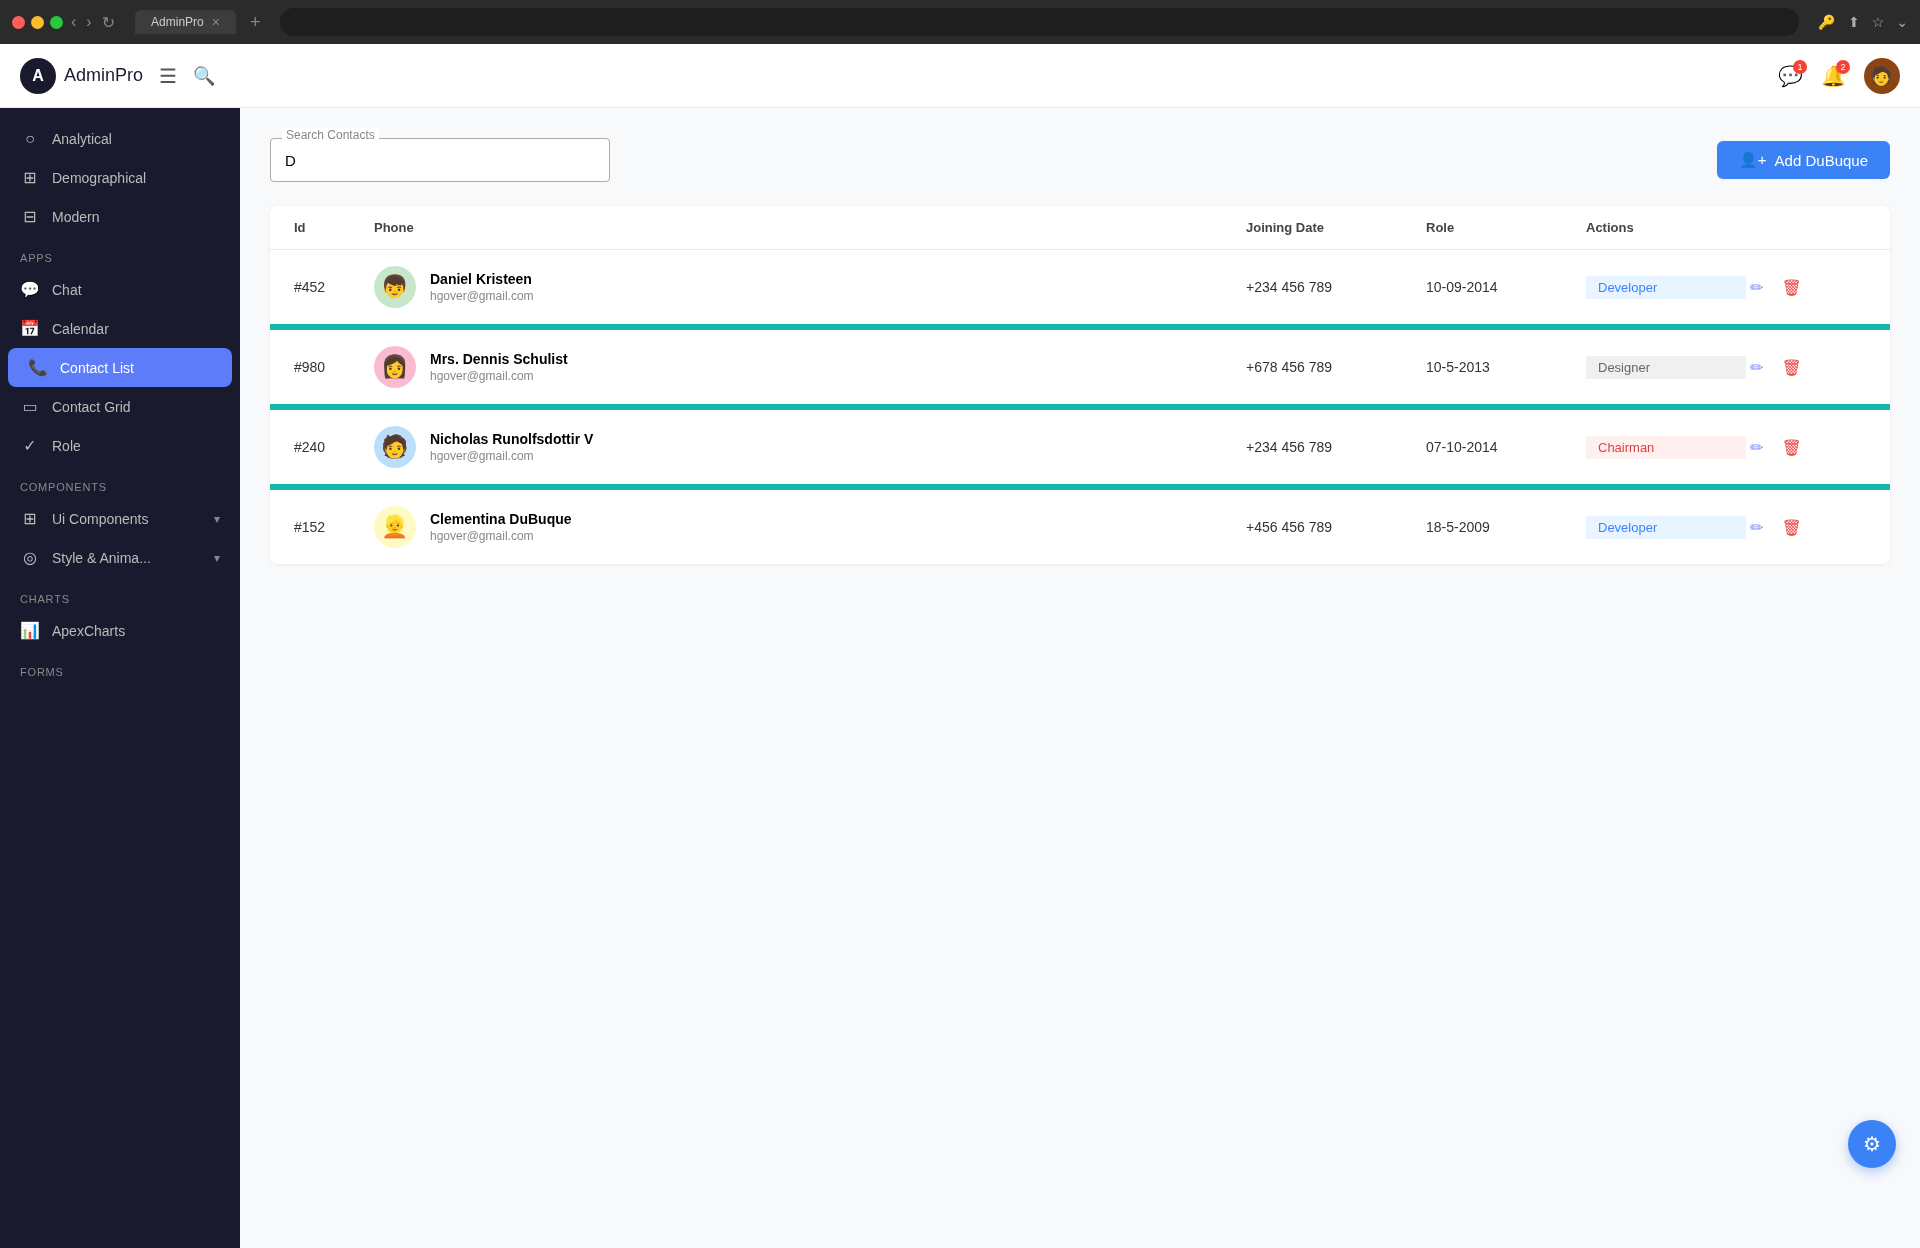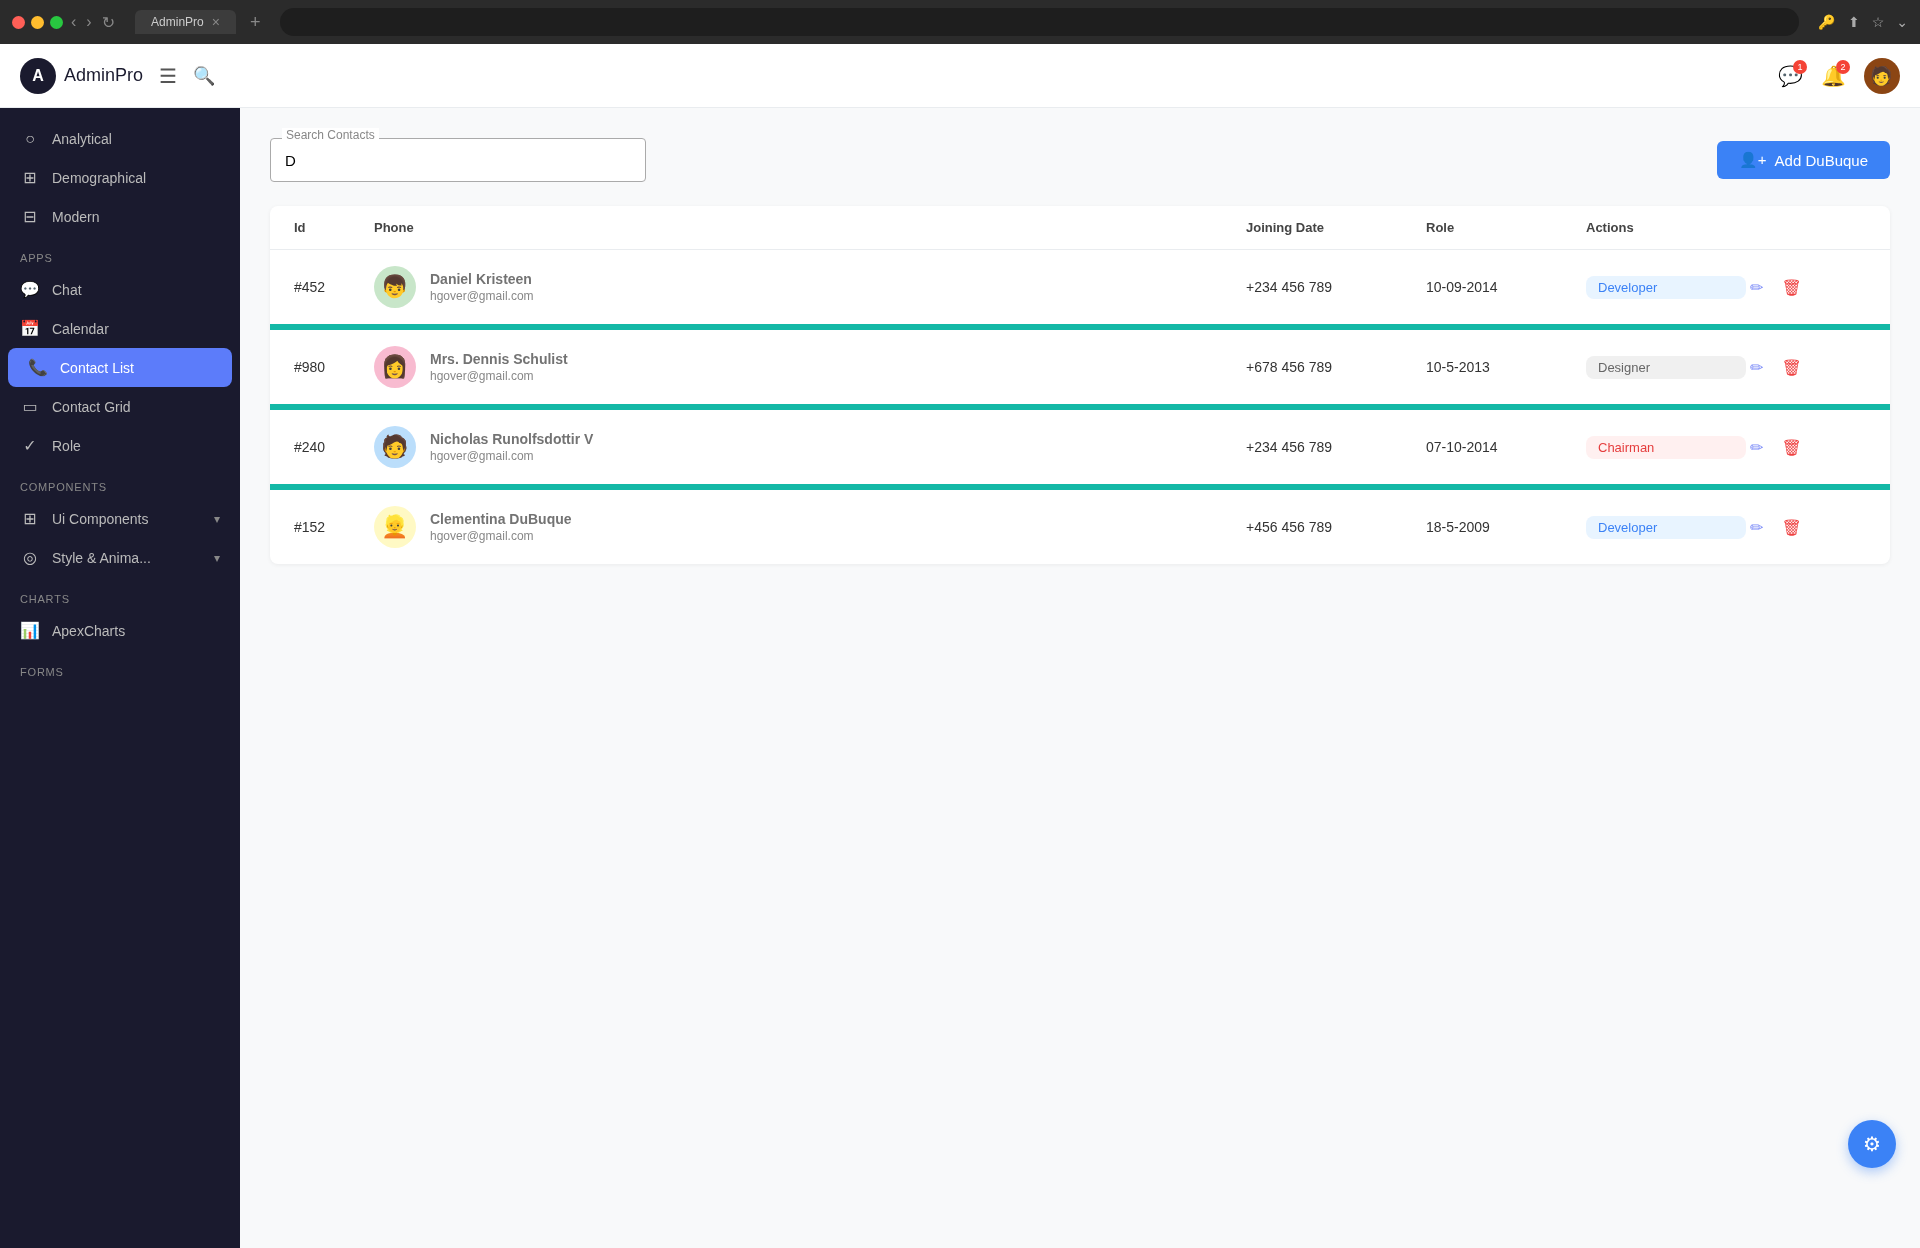--- a/index.html
+++ b/index.html
@@ -138,21 +138,21 @@
 
     
     .page-toolbar {
       display: flex;
       align-items: center;
       justify-content: space-between;
       margin-bottom: 24px;
     }
     .search-contacts-wrapper {
       position: relative;
-      width: 376px;
+      width: 340px;
     }
     .search-contacts-label {
       position: absolute;
       top: -10px;
       left: 12px;
       background: #fff;
       padding: 0 4px;
       font-size: 12px;
       color: #888;
     }
@@ -203,26 +203,26 @@
       font-size: 14px;
       color: #333;
     }
     .table-row:last-child { border-bottom: none; }
     .user-info { display: flex; align-items: center; gap: 14px; }
     .user-avatar {
       width: 42px; height: 42px; border-radius: 50%;
       display: flex; align-items: center; justify-content: center;
       font-size: 22px; flex-shrink: 0;
     }
-    .user-name { font-weight: 600; font-size: 14px; color: #737373; }
+    .user-name { font-weight: 600; font-size: 14px; color: #000000; }
     .user-email { font-size: 12px; color: #888; margin-top: 2px; }
     .role-badge {
       display: inline-block;
       padding: 4px 12px;
-      border-radius: 8px;
+      border-radius: 0;
       font-size: 13px;
       font-weight: 500;
     }
     .role-developer { background: #e8f4ff; color: #3b82f6; }
     .role-designer { background: #f0f0f0; color: #666; }
     .role-chairman { background: #fff0f0; color: #e53e3e; }
     .actions-cell { display: flex; gap: 10px; align-items: center; }
     .action-btn { background: none; border: none; cursor: pointer; font-size: 16px; padding: 4px; }
     .edit-btn { color: #7c8cf8; }
     .delete-btn { color: #ef4444; }

